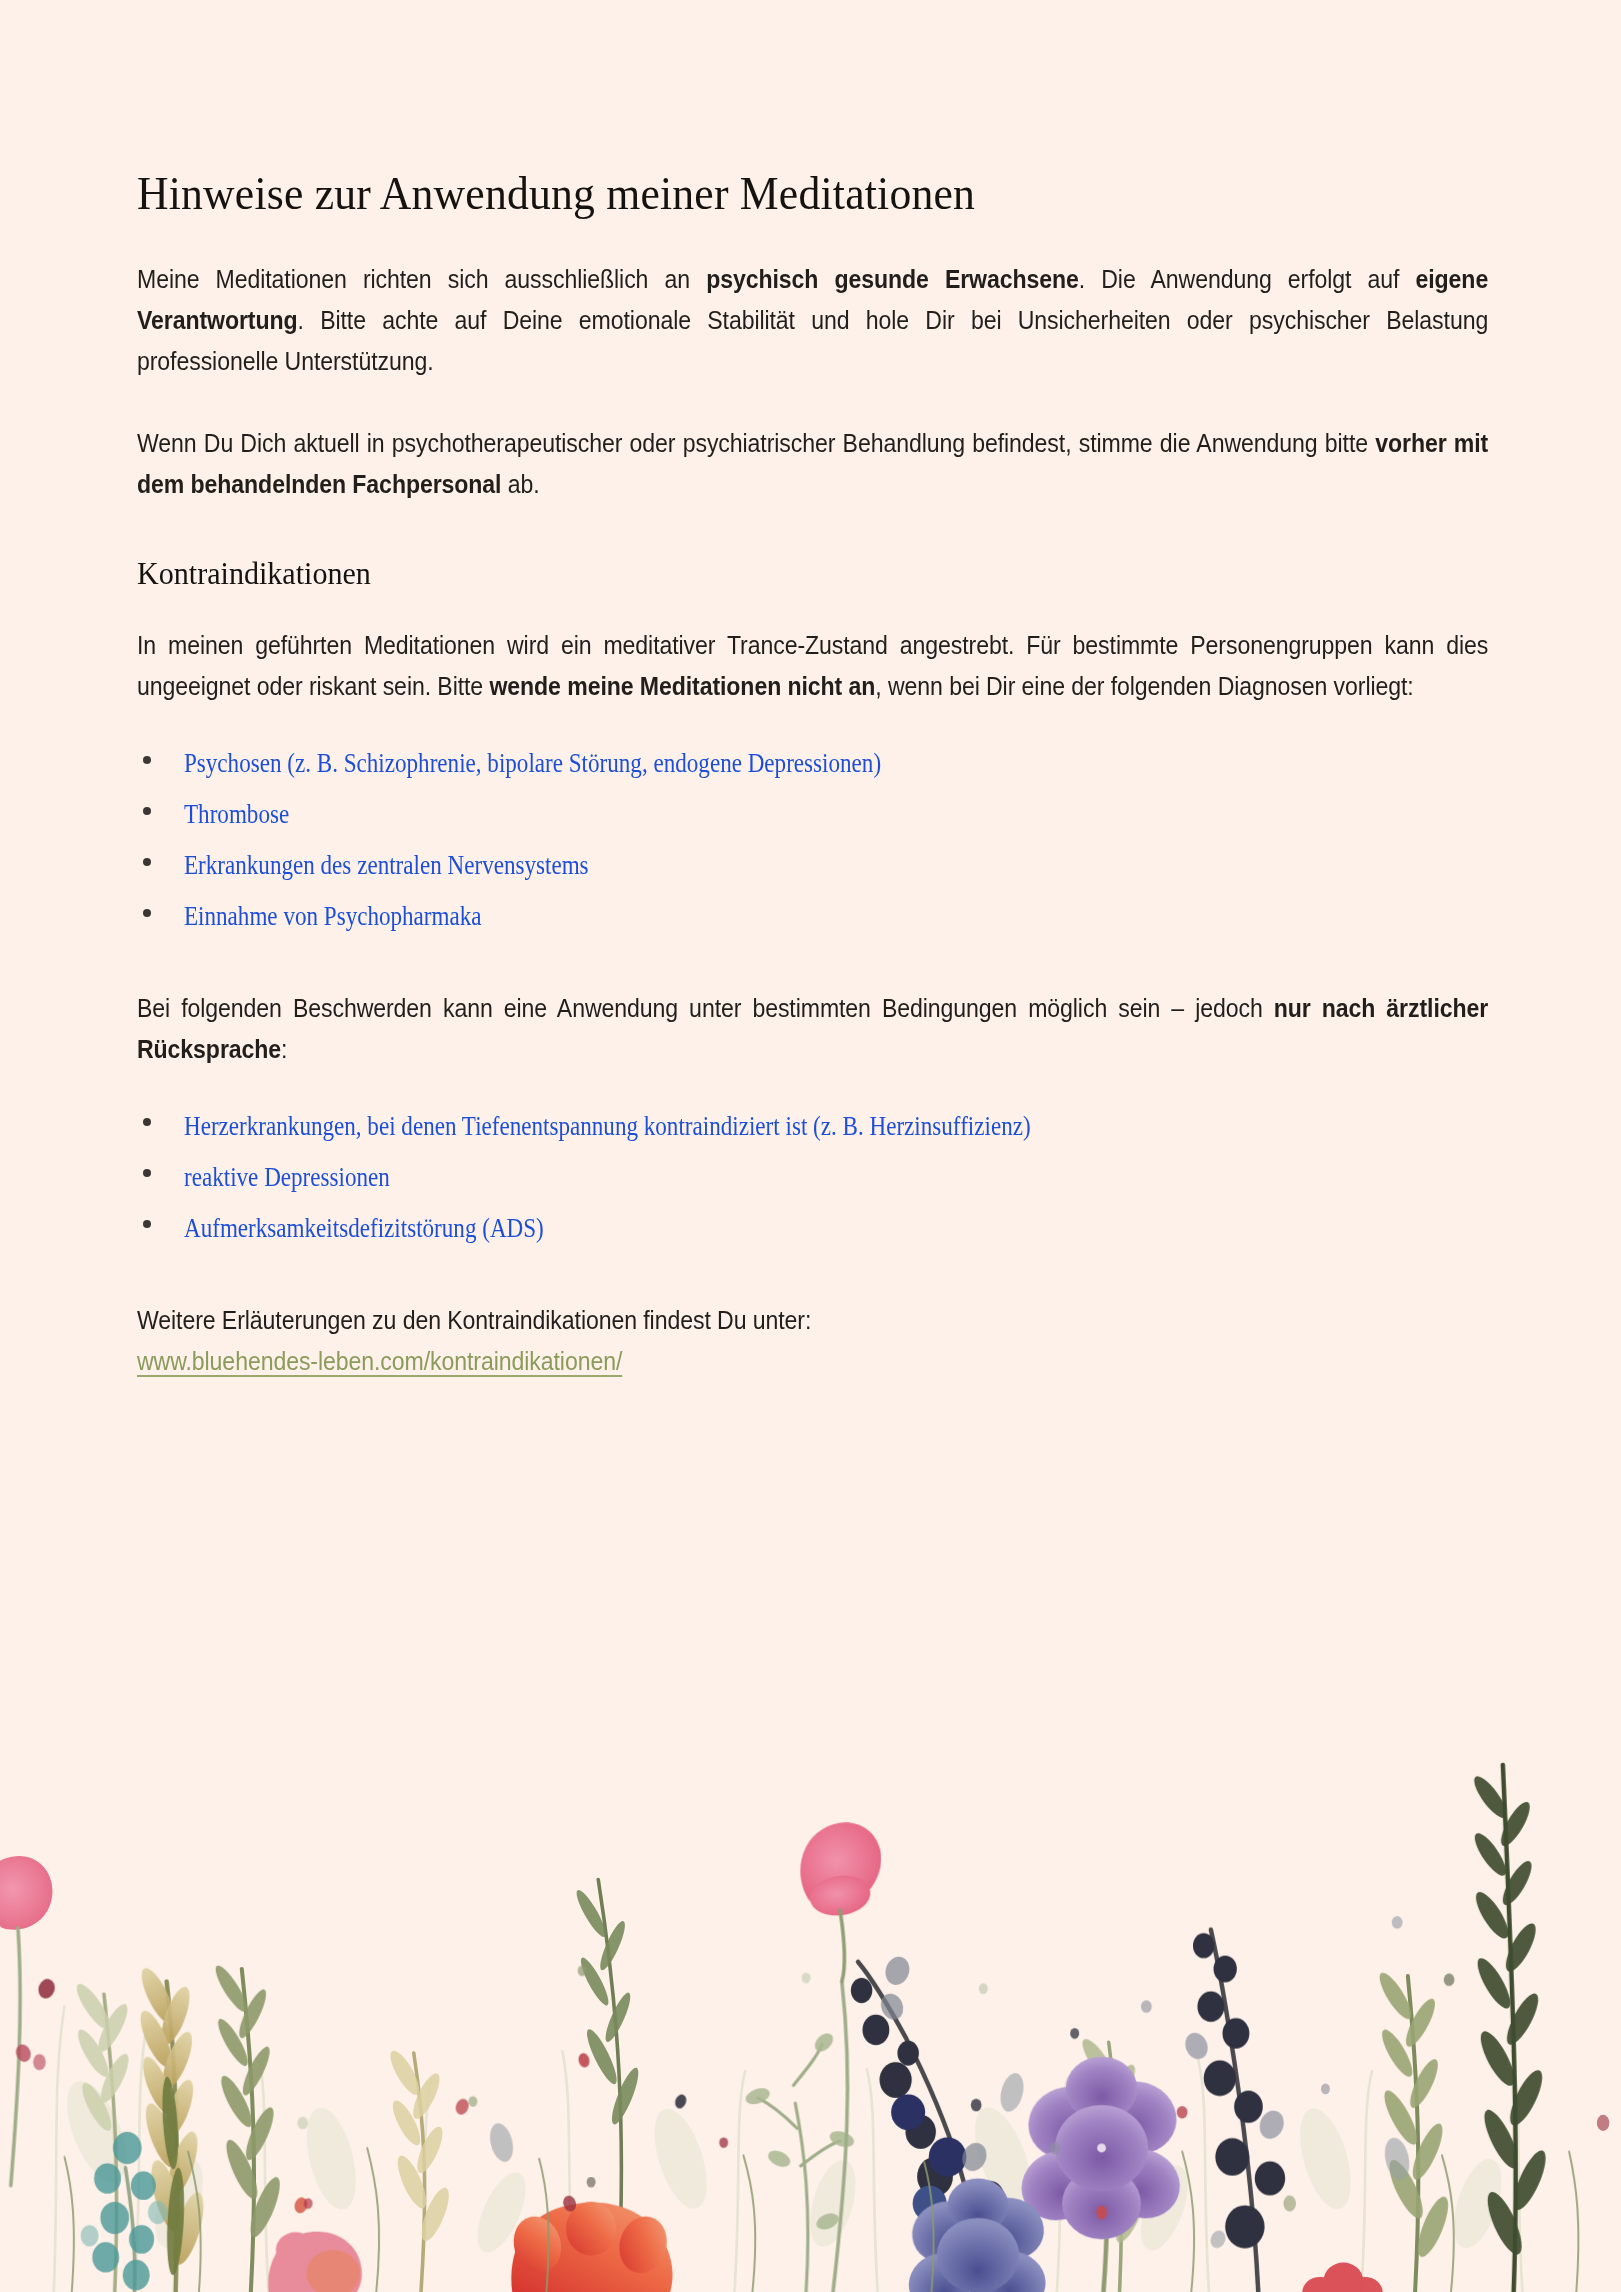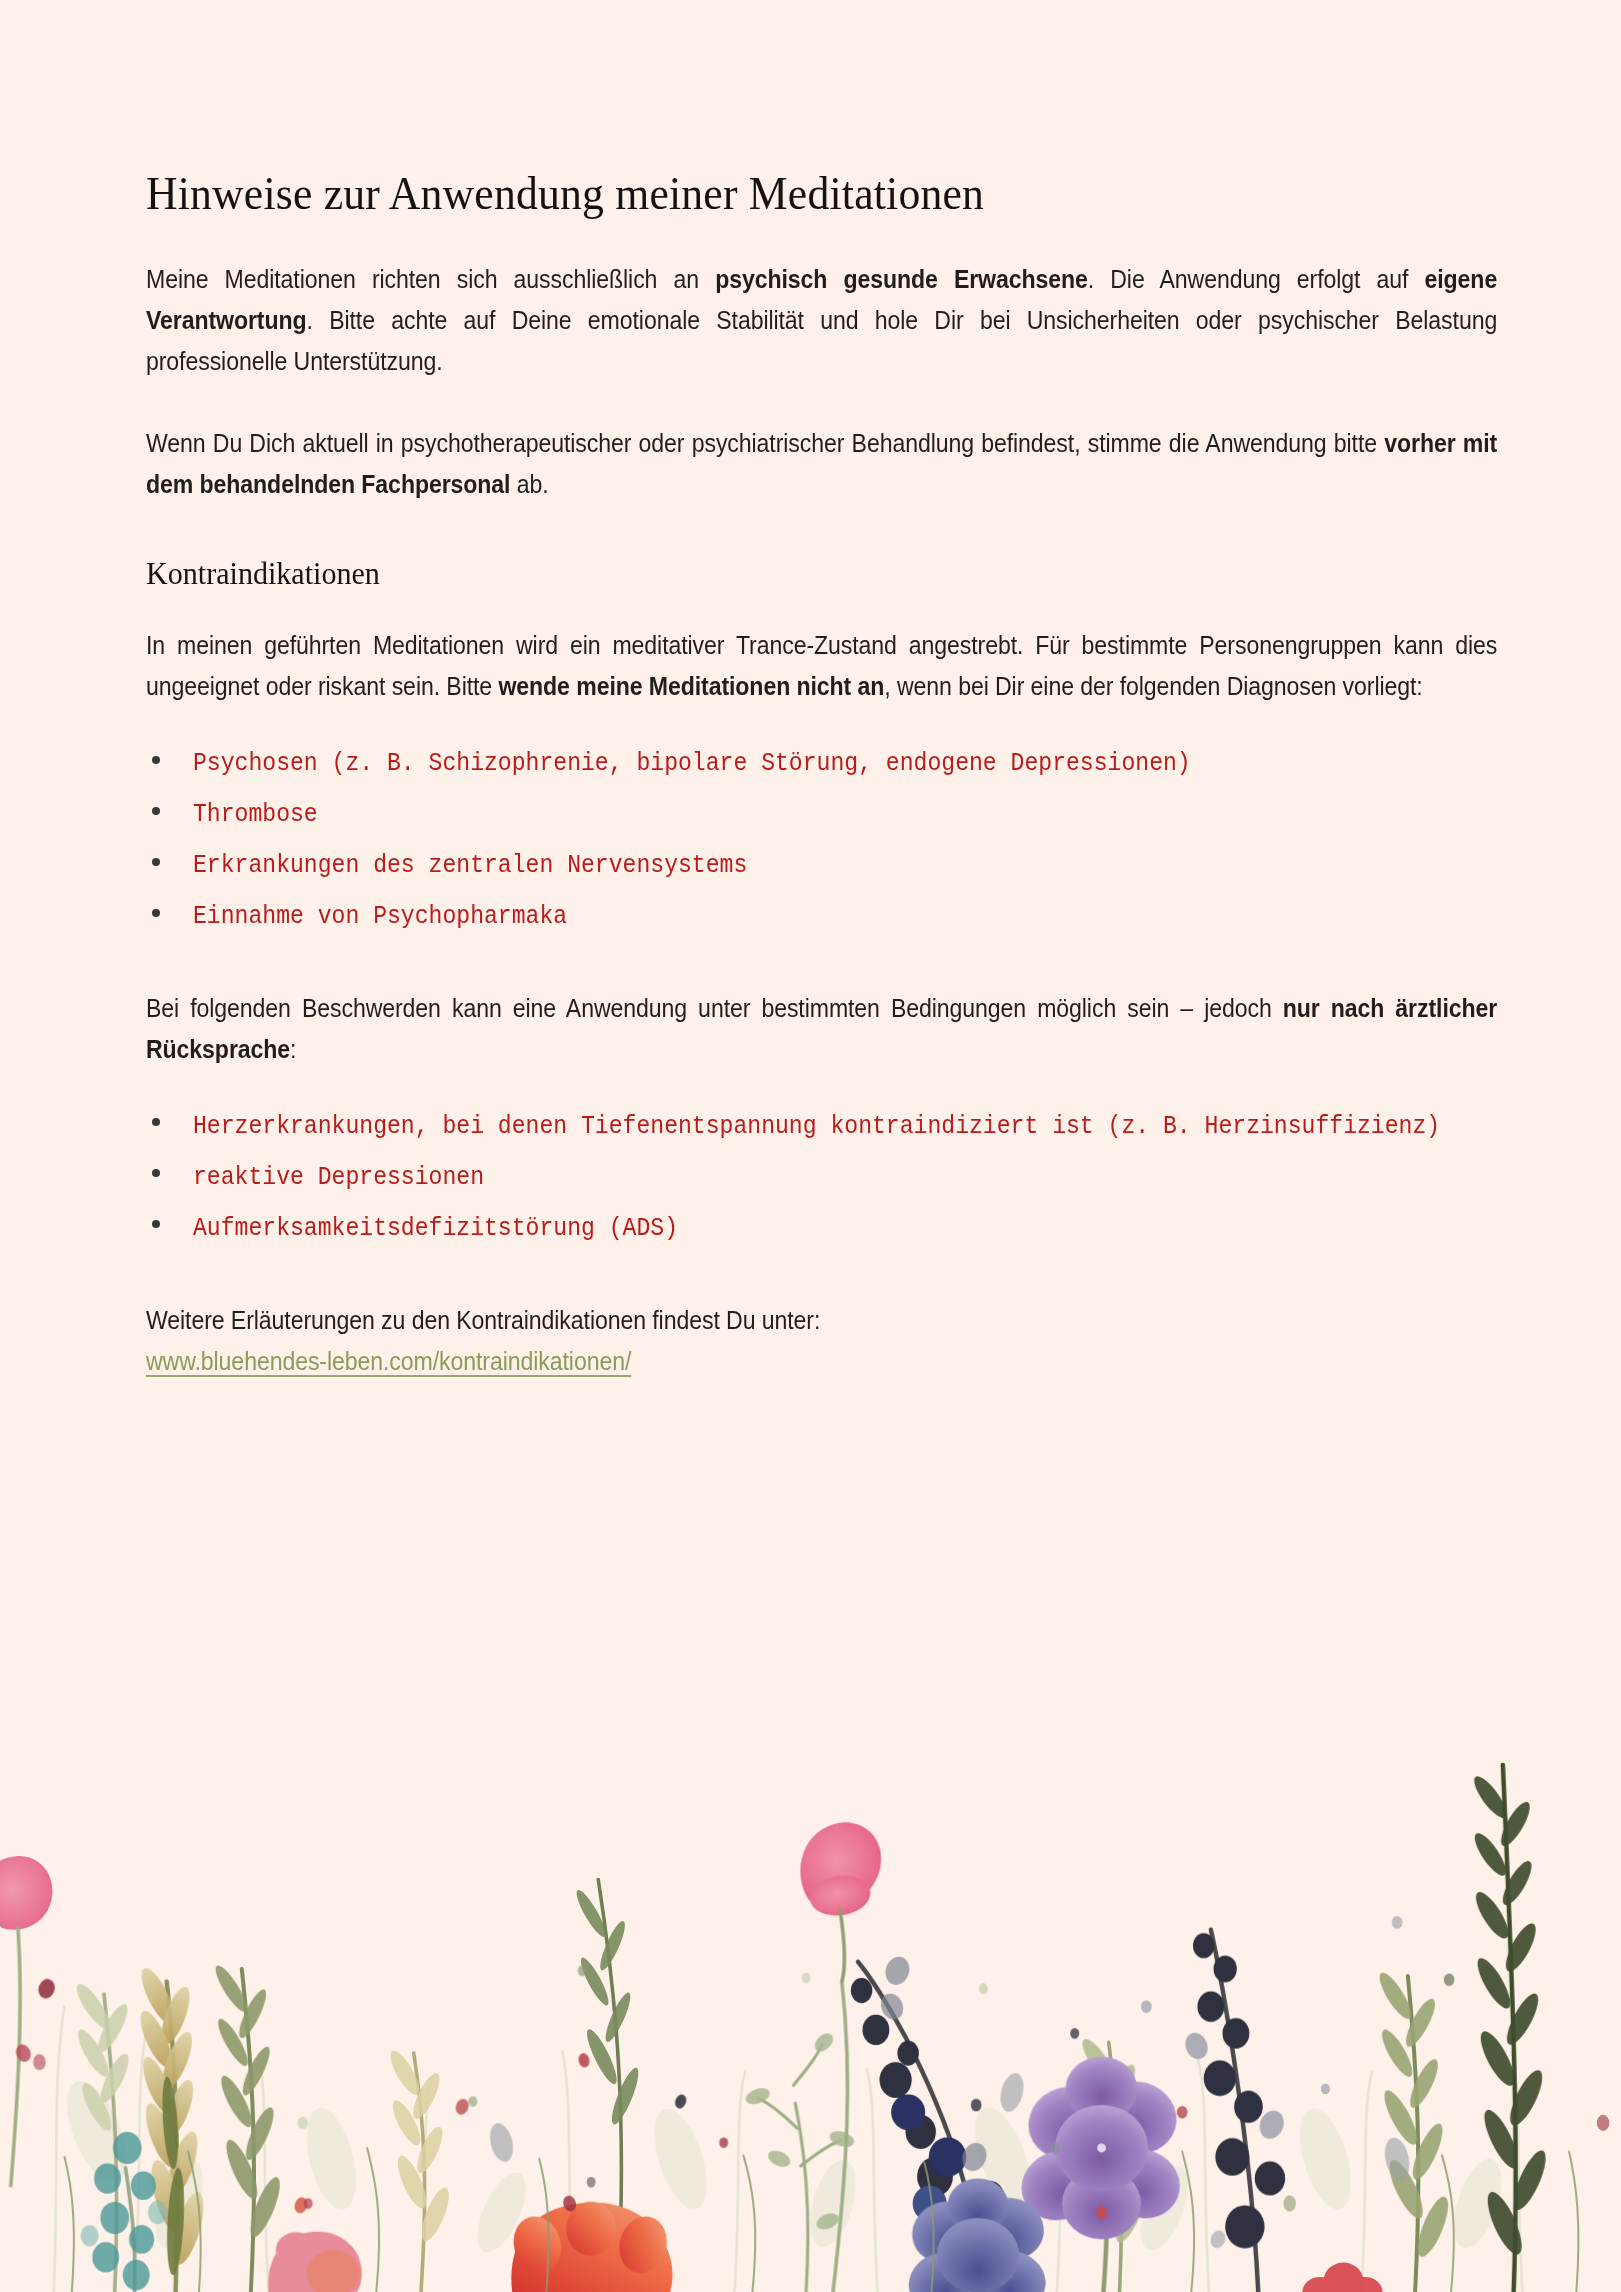--- a/index.html
+++ b/index.html
@@ -20,21 +20,21 @@
     position: relative;
     width: 1621px;
     height: 2293px;
     background: #fdf1e9;
     overflow: hidden;
   }
 
   
   #content {
     position: absolute;
-    left: 146px;
+    left: 137px;
     top: 0;
     width: 1351px;
     z-index: 5;
   }
 
   h1.doc-title {
     font-family: "Liberation Serif", serif;
     font-weight: 400;
     font-size: 47px;
     line-height: 1.12;
@@ -80,24 +80,24 @@
 
   ul.bullets {
     list-style: none;
     margin: 0;
     padding: 0;
     padding-top: 36px;
   }
   ul.bullets li {
     position: relative;
     padding-left: 47px;
-    font-family: Liberation Mono, monospace;
+    font-family: Liberation Serif, serif;
     font-size: 26.4px;
     line-height: 41px;
-    color: #b91c1c;
+    color: #1d4ed8;
     margin: 0 0 9.9px 0;
   }
   ul.bullets li .li-text {
     display: block;
     transform: scaleX(0.875);
     transform-origin: left top;
     width: 114.3%;
   }
   ul.bullets li.justify .li-text {
     text-align: justify;

